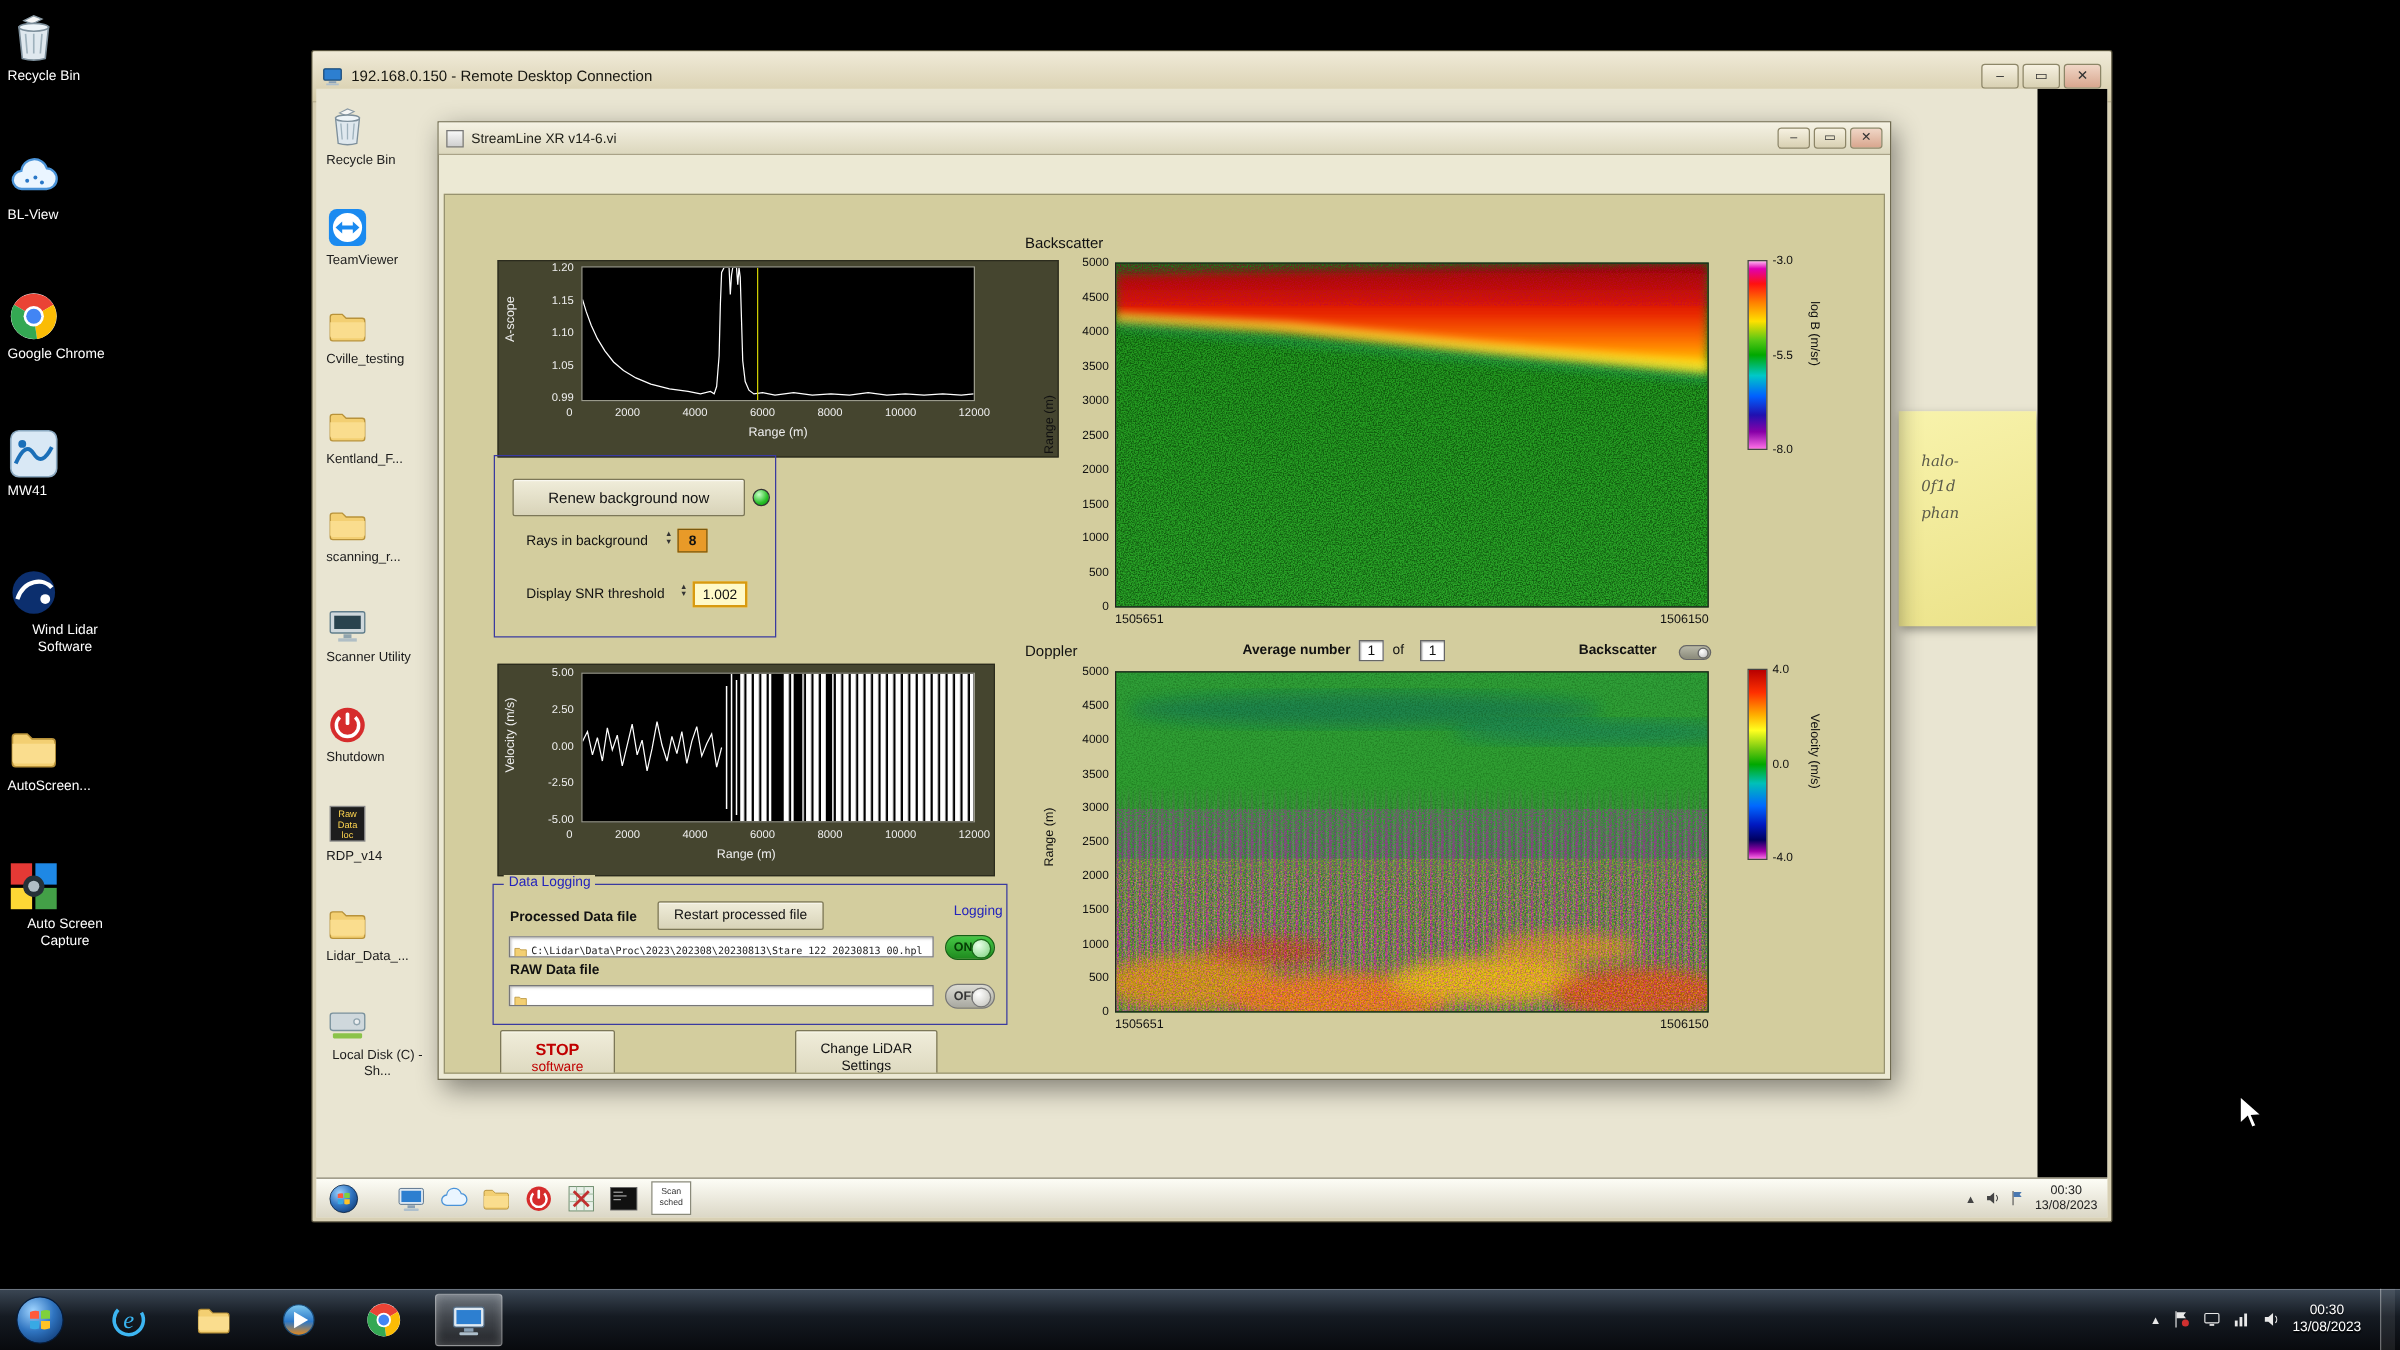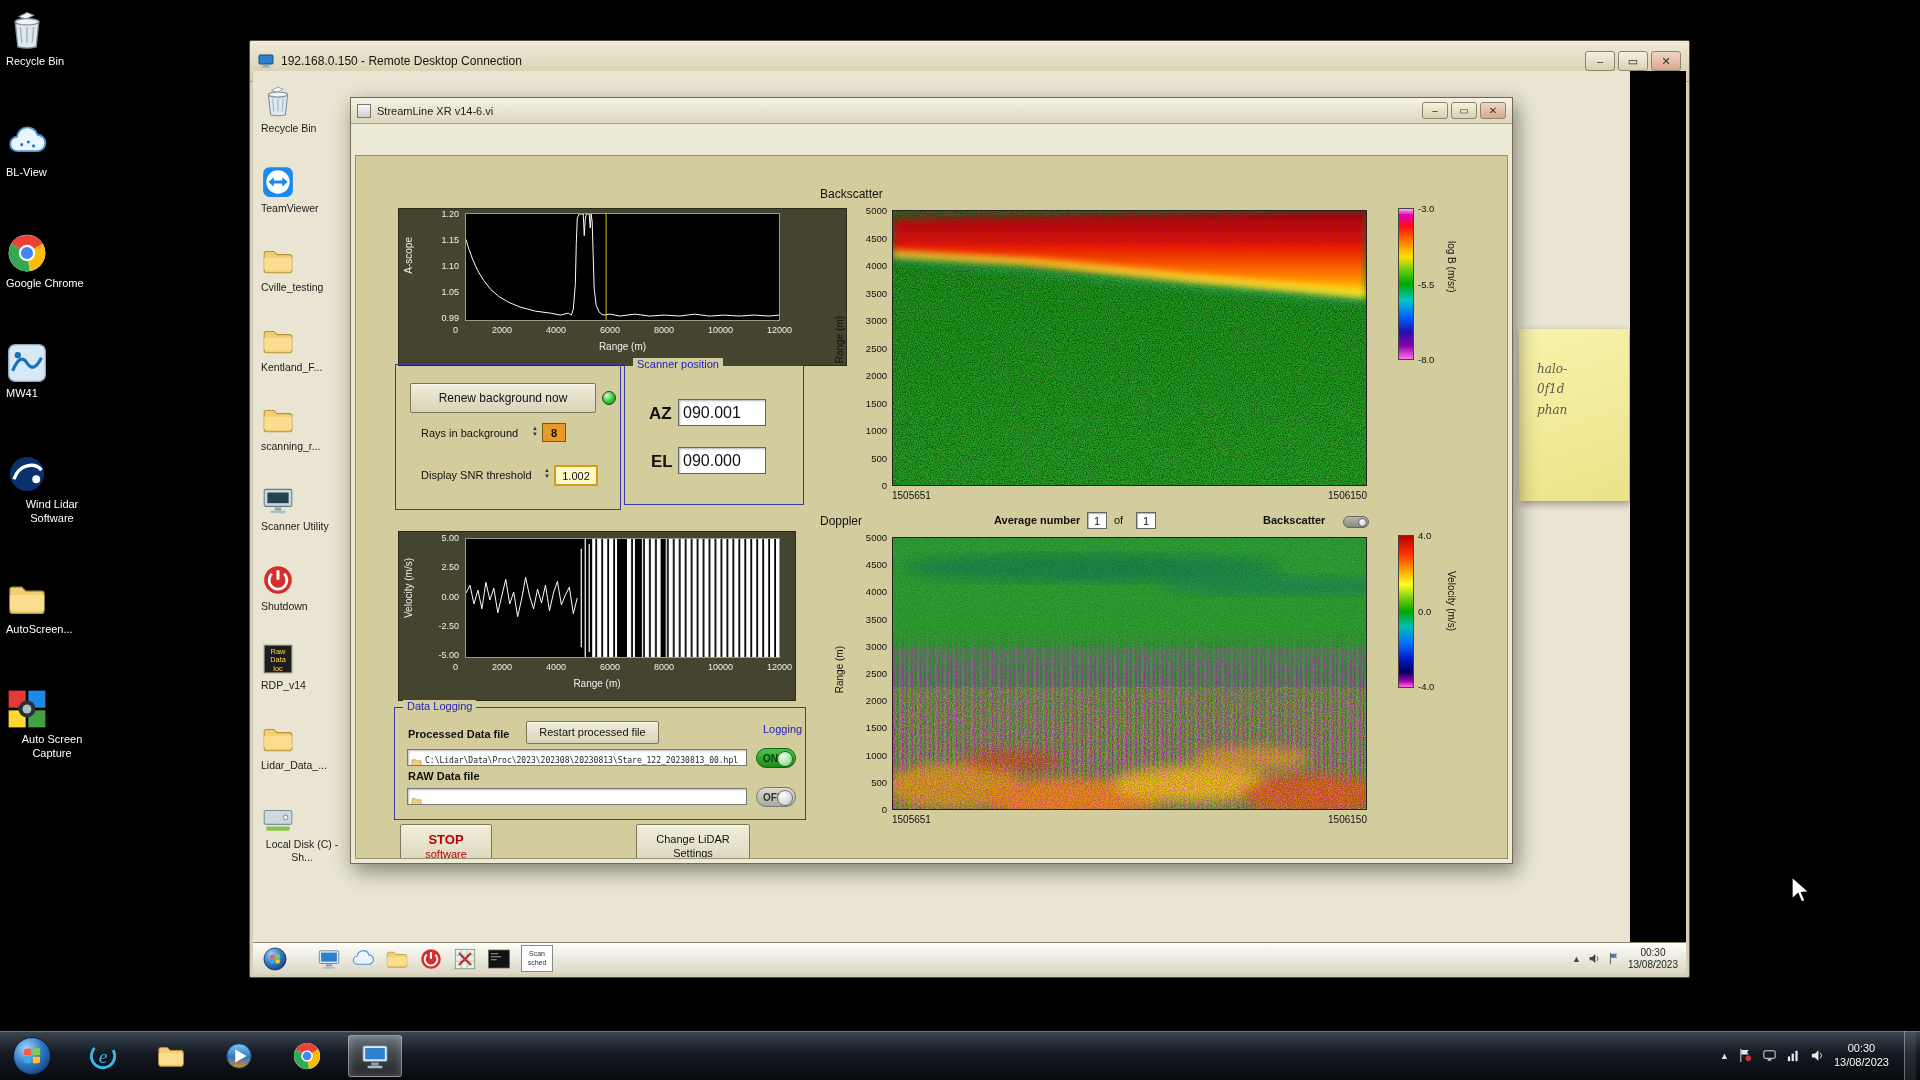--- a/index.html
+++ b/index.html
@@ -372,27 +372,20 @@
               </div>
             <div class="valbox" style="left:146px;top:58px;width:24px;height:19px;background:#e89a28;border:1px solid #7a5a10;">8</div>
             <div class="lab" style="left:25px;top:104px;">Display SNR threshold</div>
             <div class="spin" style="left:148px;top:102px;">
                 <span>▲</span>
                 <span>▼</span>
               </div>
             <div class="valbox" style="left:158px;top:100px;width:44px;height:21px;background:#fff9c8;border:2px solid #d89a10;font-weight:normal;">1.002</div>
           </div>
 
-          <div class="bluebox" style="left:268px;top:209px;width:180px;height:140px;">
-            <div class="boxtitle">Scanner position</div>
-            <div class="lab" style="left:24px;top:38px;font-size:17px;font-weight:bold;">AZ</div>
-            <div class="field" style="left:53px;top:33px;width:88px;height:27px;">090.001</div>
-            <div class="lab" style="left:26px;top:86px;font-size:17px;font-weight:bold;">EL</div>
-            <div class="field" style="left:53px;top:81px;width:88px;height:27px;">090.000</div>
-          </div>
 
           <div class="plot-group pg" style="left:42px;top:375px;width:398px;height:170px;">
             <span class="rot" style="position:absolute;left:4px;top:26px;color:#eee;font-size:10px;">Velocity (m/s)</span>
             <div class="vticks" style="position:absolute;left:22px;top:1px;width:38px;height:127px;">
                 <span>5.00</span>
                 <span>2.50</span>
                 <span>0.00</span>
                 <span>-2.50</span>
                 <span>-5.00</span>
               </div>

